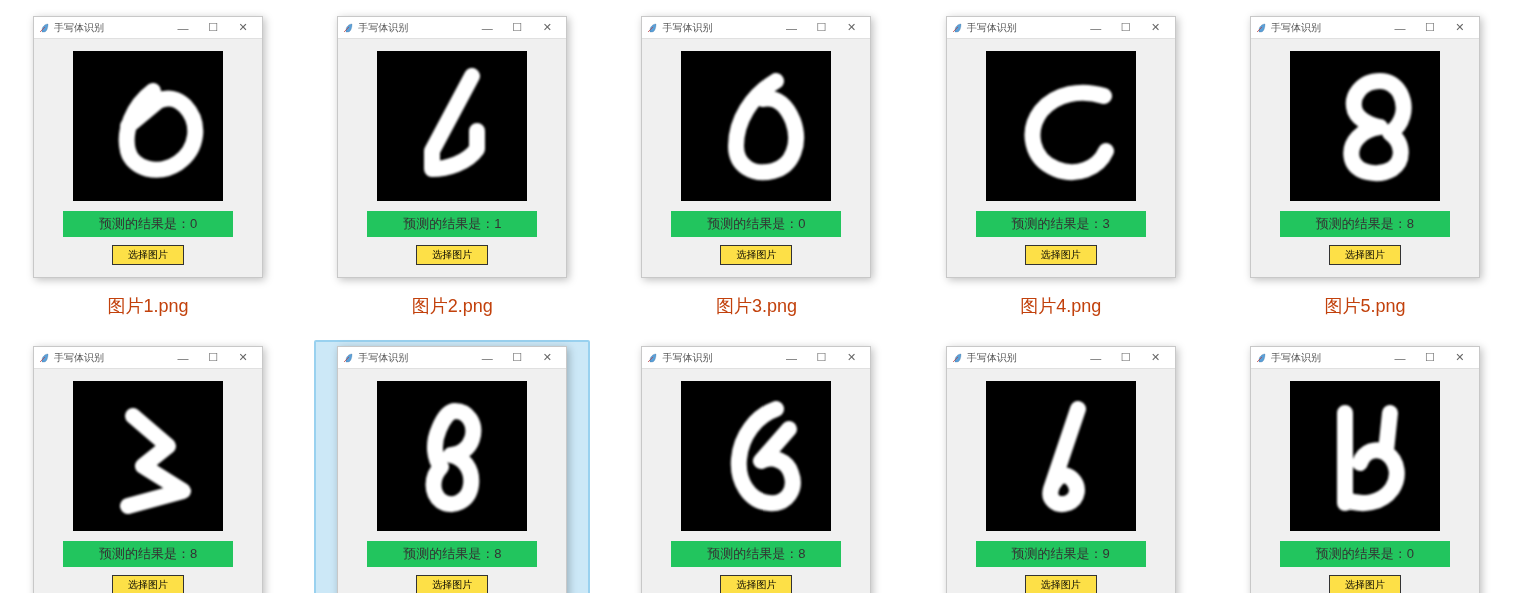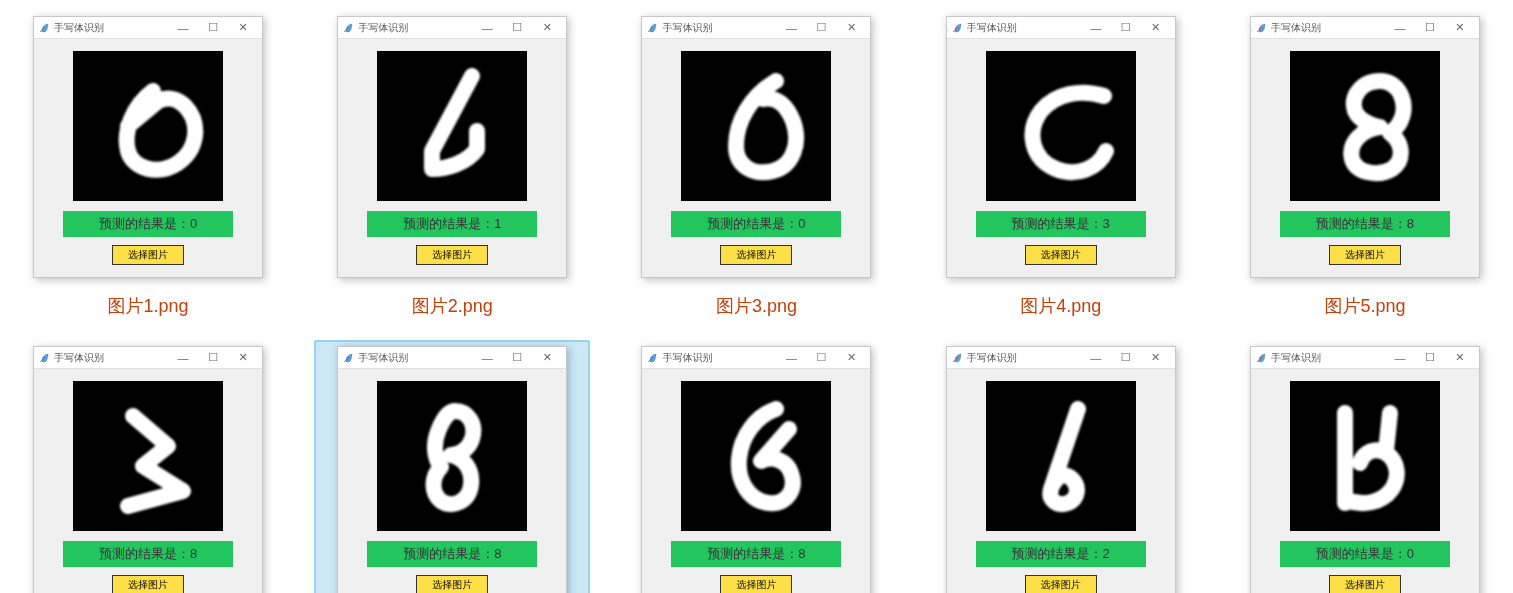--- a/index.html
+++ b/index.html
@@ -341,21 +341,21 @@
           <div class="win-btn">—</div>
           <div class="win-btn">☐</div>
           <div class="win-btn close">✕</div>
         </div>
       </div>
       <div class="content">
         <svg class="digit-image" viewBox="0 0 150 150">
           <rect x="0" y="0" width="150" height="150" fill="#000"></rect>
           <path d="M92 28 L65 108 C62 118 70 126 82 122 C92 118 94 106 86 98 C80 92 72 94 68 102" stroke="#fff" stroke-width="16" fill="none" stroke-linecap="round" stroke-linejoin="round" filter="blur(1.2px)"></path>
         </svg>
-        <div class="result-label">预测的结果是：2</div>
+        <div class="result-label">预测的结果是：9</div>
         <div class="select-button">选择图片</div>
       </div>
     </div>
 
   </div>
     <div class="thumb-cell">
     <div class="window">
       <div class="titlebar">
         <span class="feather-icon">
             <svg viewBox="0 0 24 24" width="12" height="12">

